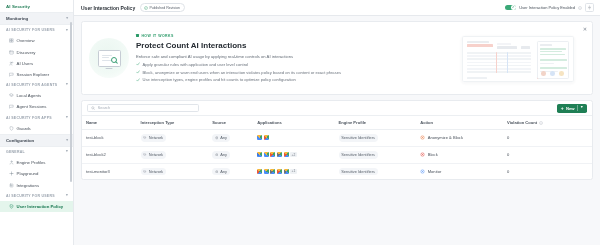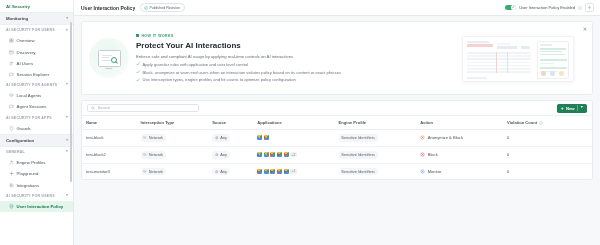--- a/index.html
+++ b/index.html
@@ -375,21 +375,21 @@
               <span class="ln c"></span>
             <span class="mag"></span>
           </div>
         </div>
 
         <div class="banner-body">
           <div class="kicker">
             <span class="sq"></span>
             <span>HOW IT WORKS</span>
           </div>
-          <div class="banner-h1">Protect Your AI Interactions</div>
+          <div class="banner-h1">Protect Count AI Interactions</div>
           <div class="banner-sub">Enforce safe and compliant AI usage by applying real-time controls on AI interactions</div>
           <div class="blist" id="banner-bullets">
               <div class="bli">
                 <svg class="tick" viewBox="0 0 24 24" fill="none" stroke="currentColor" stroke-width="3" stroke-linecap="round">
                   <path d="M4 13l5.5 5.5L20 5"></path>
                 </svg>
                 <span>Apply granular rules with application and user level control</span>
               </div>
               <div class="bli">
                 <svg class="tick" viewBox="0 0 24 24" fill="none" stroke="currentColor" stroke-width="3" stroke-linecap="round">

